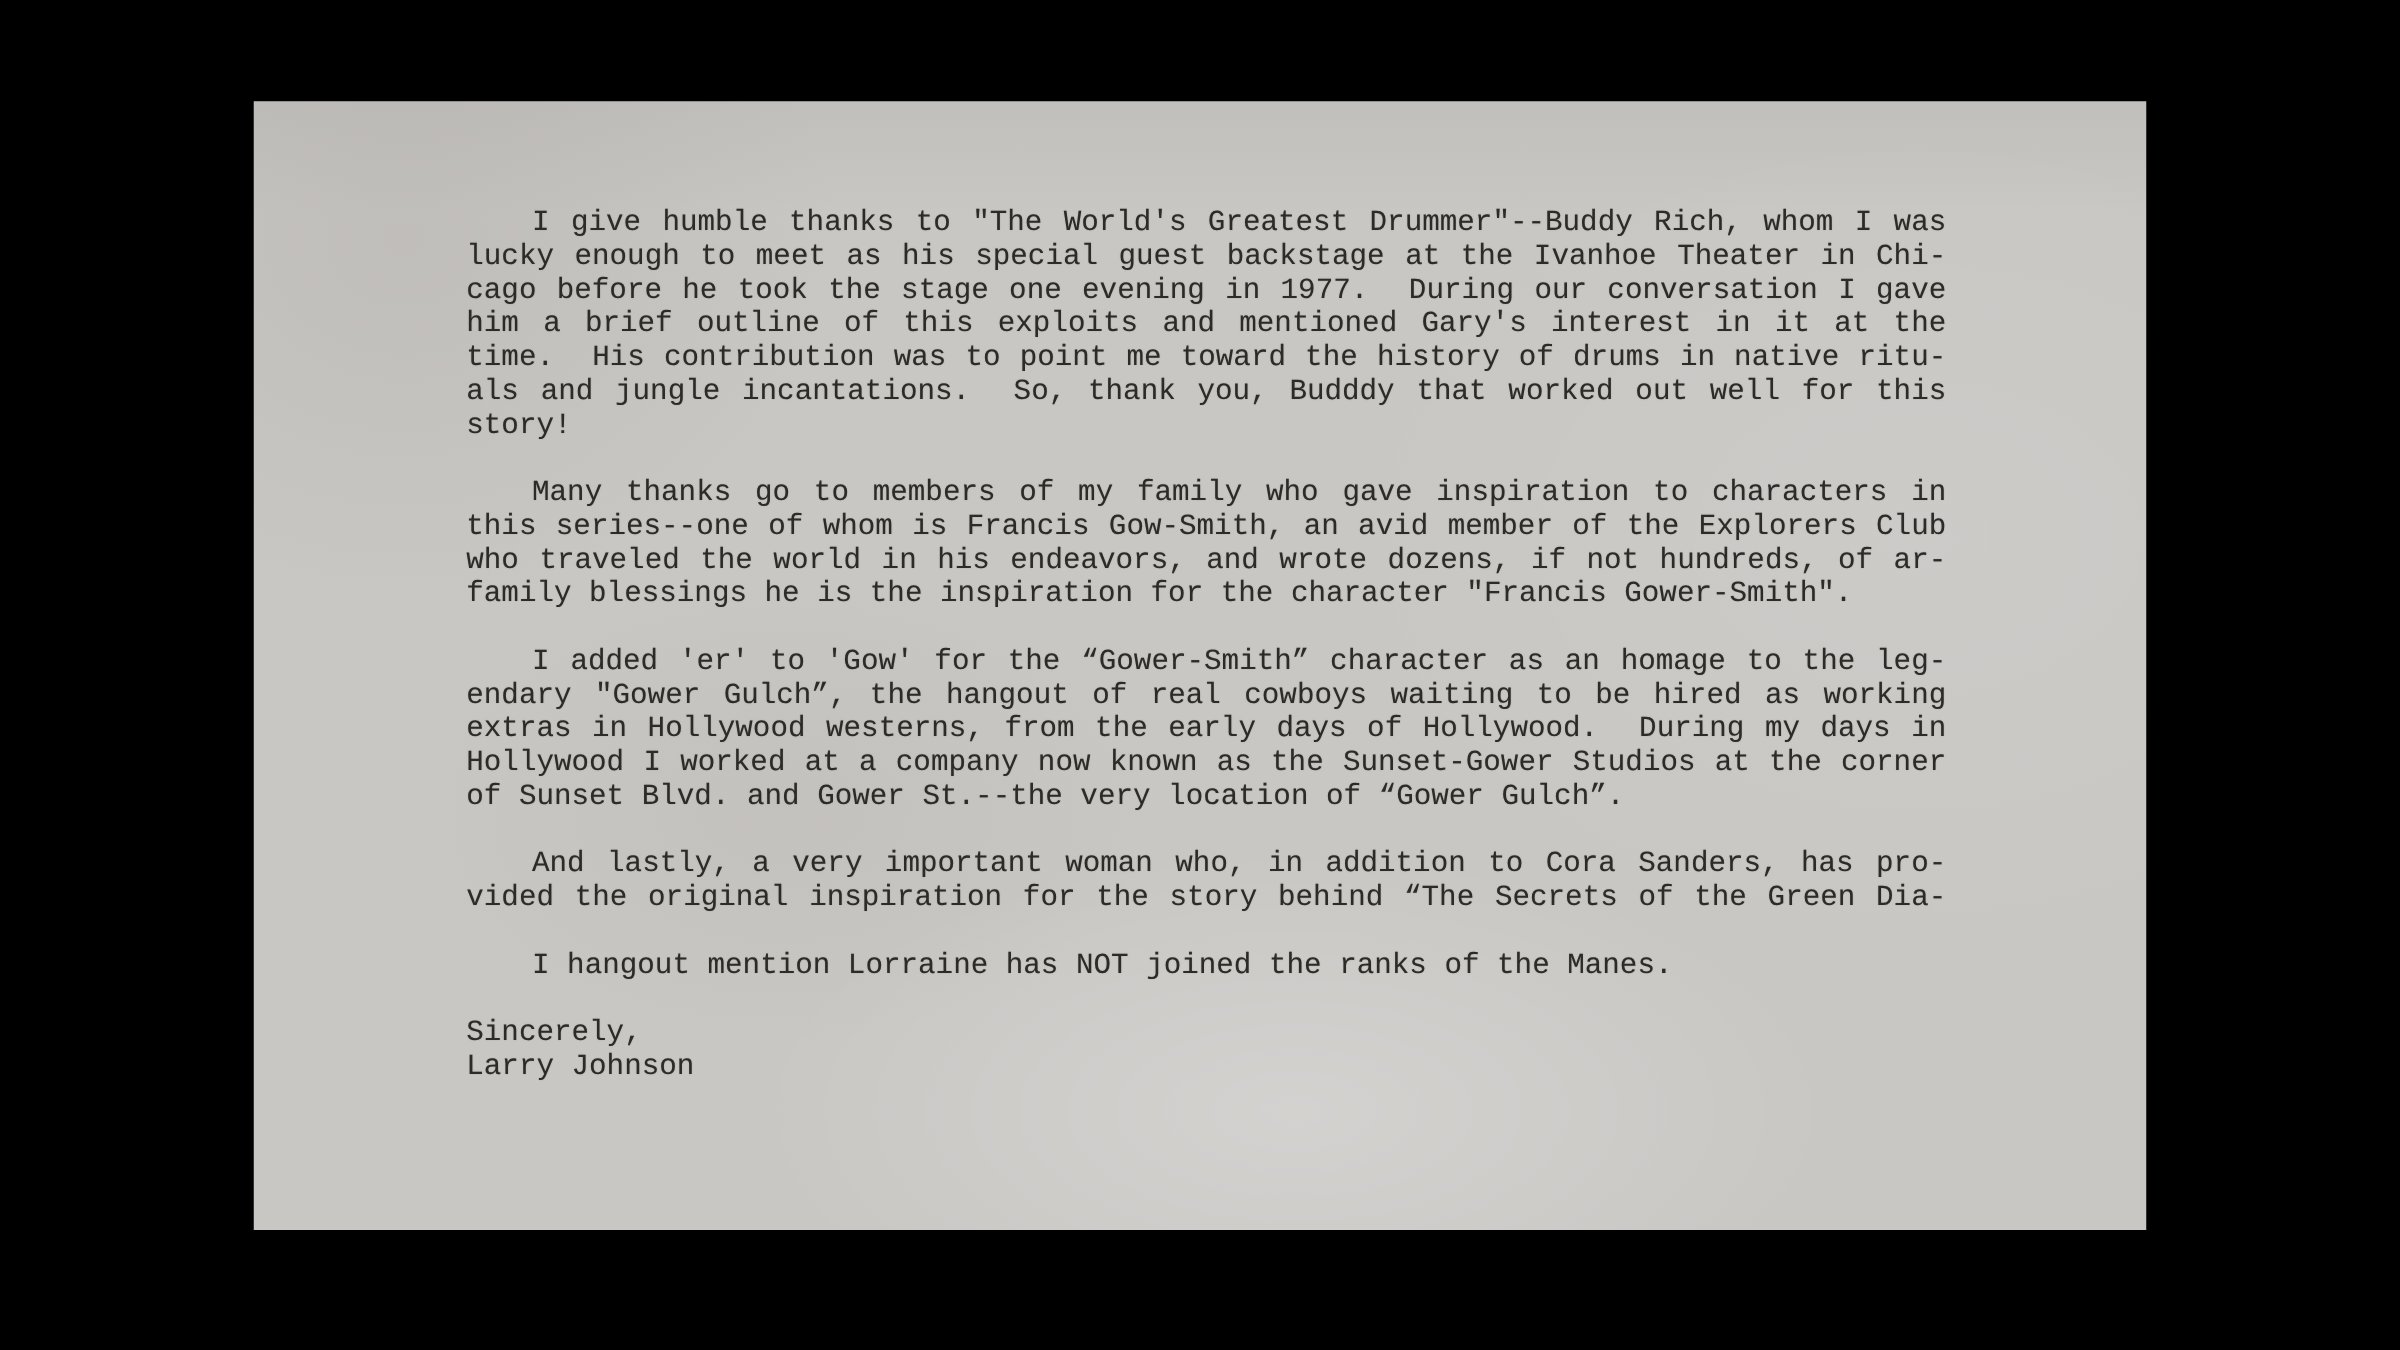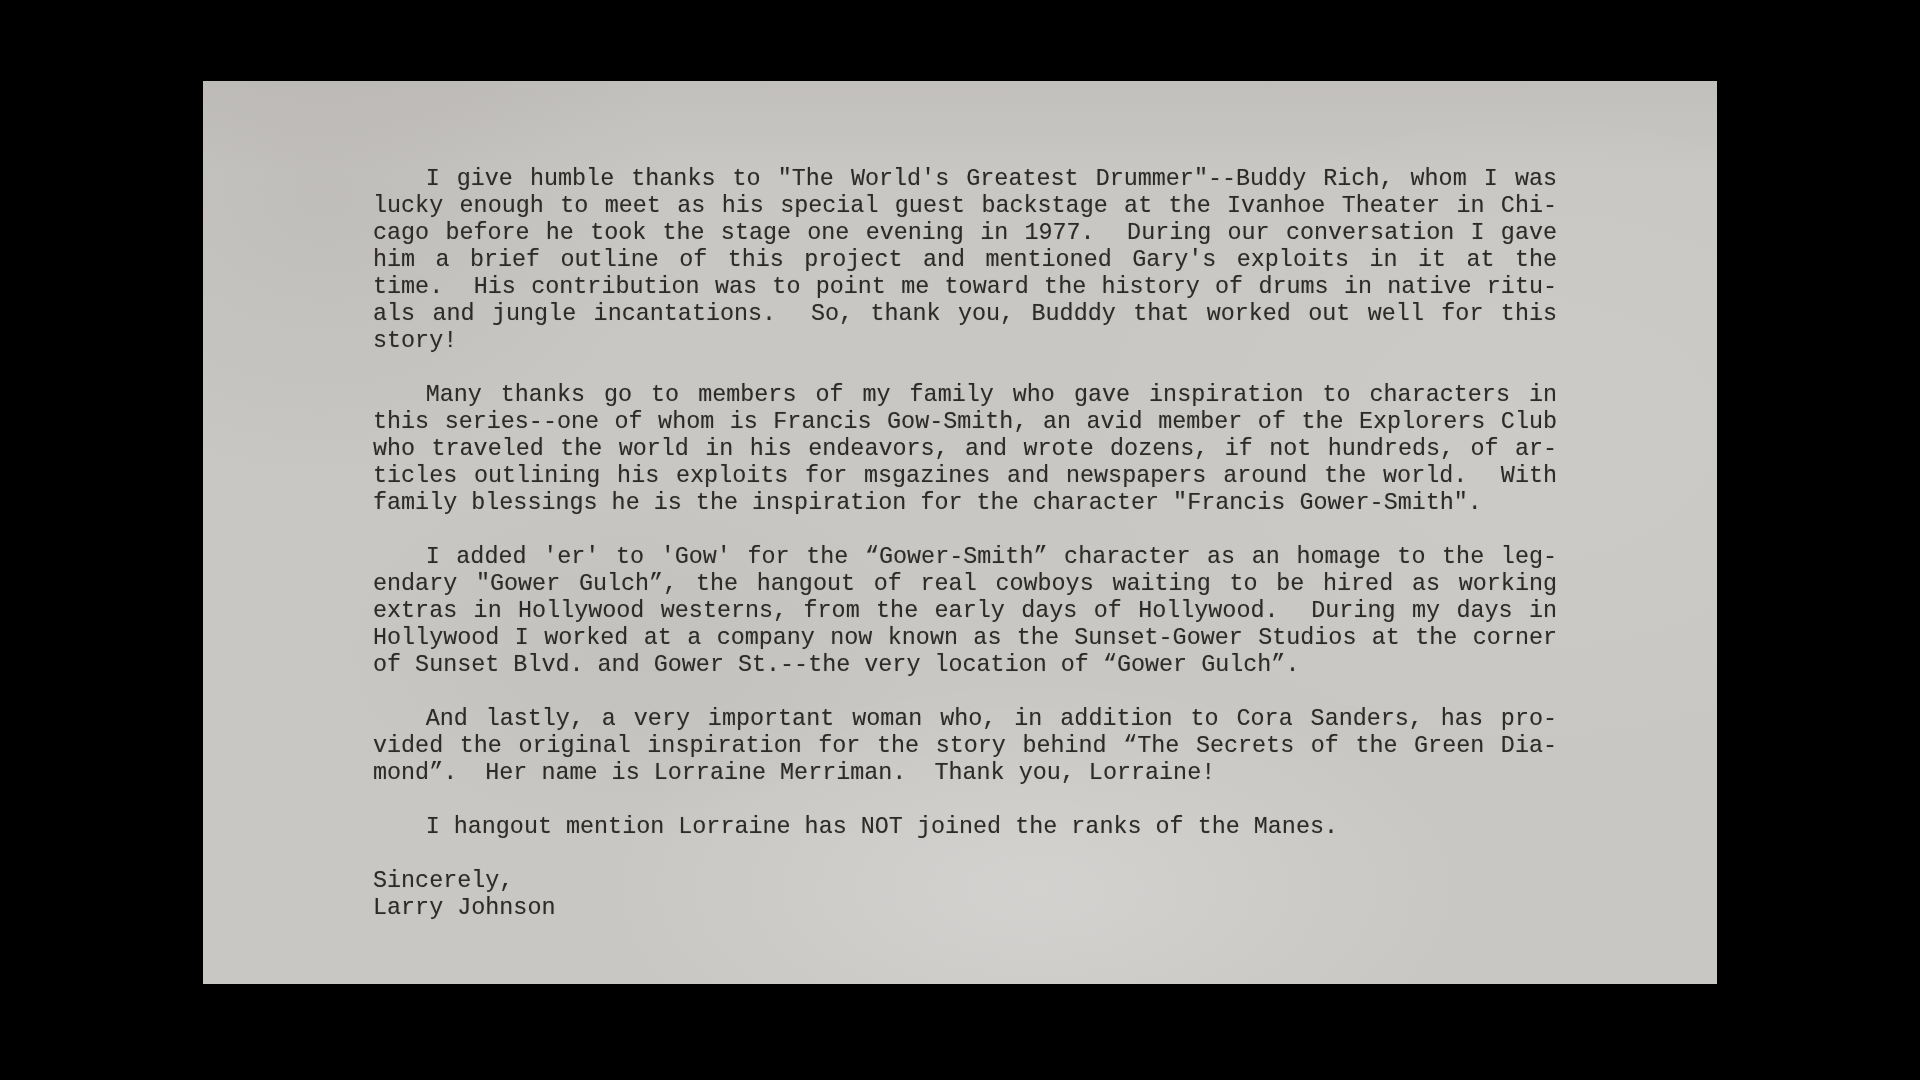--- a/index.html
+++ b/index.html
@@ -64,43 +64,41 @@
 <body>
 
 <div class="stage">
   <div class="paper">
     <div class="letter-column">
       <div id="paragraphs">
           <div class="paragraph">
             <div class="line first">I give humble thanks to "The World's Greatest Drummer"--Buddy Rich, whom I was</div>
             <div class="line">lucky enough to meet as his special guest backstage at the Ivanhoe Theater in Chi-</div>
             <div class="line">cago before he took the stage one evening in 1977.  During our conversation I gave</div>
-            <div class="line">him a brief outline of this project and mentioned Gary's exploits in it at the</div>
+            <div class="line">him a brief outline of this exploits and mentioned Gary's interest in it at the</div>
             <div class="line">time.  His contribution was to point me toward the history of drums in native ritu-</div>
             <div class="line">als and jungle incantations.  So, thank you, Budddy that worked out well for this</div>
             <div class="line last">story!</div>
           </div>
           <div class="paragraph">
             <div class="line first">Many thanks go to members of my family who gave inspiration to characters in</div>
             <div class="line">this series--one of whom is Francis Gow-Smith, an avid member of the Explorers Club</div>
             <div class="line">who traveled the world in his endeavors, and wrote dozens, if not hundreds, of ar-</div>
-            <div class="line">ticles outlining his exploits for msgazines and newspapers around the world.  With</div>
             <div class="line last">family blessings he is the inspiration for the character "Francis Gower-Smith".</div>
           </div>
           <div class="paragraph">
             <div class="line first">I added 'er' to 'Gow' for the “Gower-Smith” character as an homage to the leg-</div>
             <div class="line">endary "Gower Gulch”, the hangout of real cowboys waiting to be hired as working</div>
             <div class="line">extras in Hollywood westerns, from the early days of Hollywood.  During my days in</div>
             <div class="line">Hollywood I worked at a company now known as the Sunset-Gower Studios at the corner</div>
             <div class="line last">of Sunset Blvd. and Gower St.--the very location of “Gower Gulch”.</div>
           </div>
           <div class="paragraph">
             <div class="line first">And lastly, a very important woman who, in addition to Cora Sanders, has pro-</div>
             <div class="line">vided the original inspiration for the story behind “The Secrets of the Green Dia-</div>
-            <div class="line last">mond”.  Her name is Lorraine Merriman.  Thank you, Lorraine!</div>
           </div>
           <div class="paragraph">
             <div class="line first last">I hangout mention Lorraine has NOT joined the ranks of the Manes.</div>
           </div>
         </div>
       <div class="closing-block">
         <div class="closing-line">Sincerely,</div>
         <div class="closing-line">Larry Johnson</div>
       </div>
     </div>

